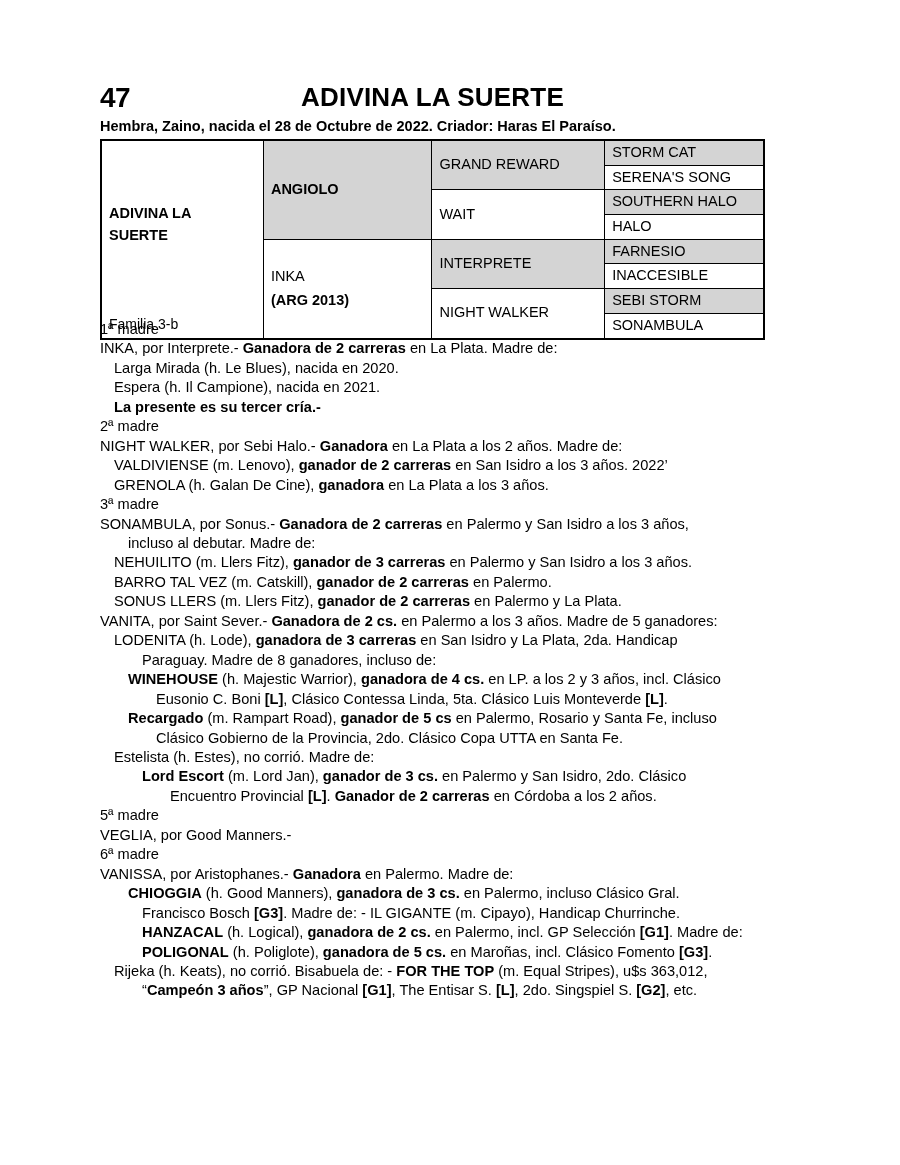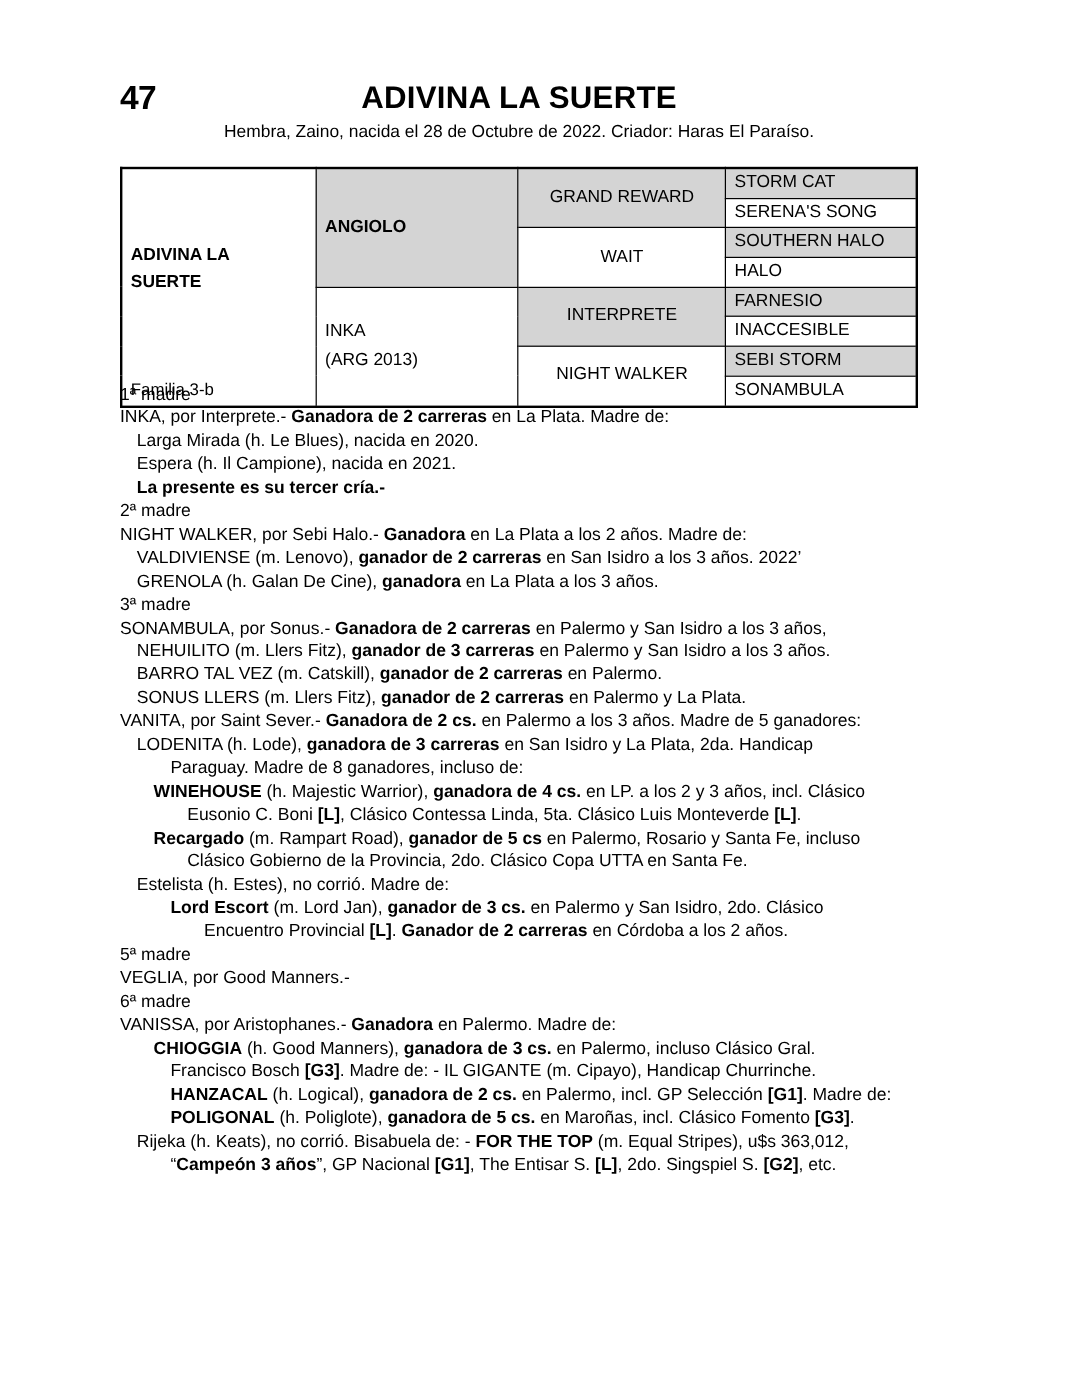--- a/index.html
+++ b/index.html
@@ -20,21 +20,21 @@
     position: absolute;
     left: 0; top: 0;
     width: 900px;
     height: 1165px;
   }
 
   
   .header {
     position: absolute;
     left: 100px;
-    top: 68px;
+    top: 84px;
     width: 665px;
     height: 52px;
   }
   .hip-number {
     position: absolute;
     left: 0;
     top: 0;
     font-size: 28px;
     font-weight: bold;
     letter-spacing: -0.5px;
@@ -49,23 +49,23 @@
     font-size: 26px;
     font-weight: bold;
     letter-spacing: 0.2px;
     line-height: 1.05;
   }
   .subtitle {
     position: absolute;
     left: 0;
     top: 34px;
     width: 665px;
-    text-align: center;
+    text-align: left;
     font-size: 14.5px;
-    font-weight: normal;
+    font-weight: bold;
     line-height: 1.2;
   }
 
   
   .ped-wrap {
     position: absolute;
     left: 100px;
     top: 139px;
     width: 665px;
   }
@@ -106,24 +106,24 @@
     width: 140px;
   }
   .self-family {
     position: absolute;
     left: 7px;
     bottom: 4px;
     font-size: 14px;
     font-weight: normal;
   }
   .gen1-cell { height: 84px; }
-  .gen2-cell { height: 42px; text-align: center; }
+  .gen2-cell { height: 42px; }
   .gen3-cell { height: 21px; }
   .sire-sub {
-    font-weight: normal;
+    font-weight: bold;
     display: block;
     margin-top: 6px;
   }
 
   
   .body-text {
     position: absolute;
     left: 100px;
     top: 320px;
     width: 690px;
@@ -210,20 +210,21 @@
       </div>
       <div class="gen-block">
         <div class="line gen-head i0">2ª madre</div>
         <div class="line i0">NIGHT WALKER, por Sebi Halo.- <b>Ganadora</b> en La Plata a los 2 años. Madre de:</div>
         <div class="line i1">VALDIVIENSE (m. Lenovo), <b>ganador de 2 carreras</b> en San Isidro a los 3 años. 2022’</div>
         <div class="line i1">GRENOLA (h. Galan De Cine), <b>ganadora</b> en La Plata a los 3 años.</div>
       </div>
       <div class="gen-block">
         <div class="line gen-head i0">3ª madre</div>
         <div class="line i0">SONAMBULA, por Sonus.- <b>Ganadora de 2 carreras</b> en Palermo y San Isidro a los 3 años,</div>
+        <div class="line i2">incluso al debutar. Madre de:</div>
         <div class="line i1">NEHUILITO (m. Llers Fitz), <b>ganador de 3 carreras</b> en Palermo y San Isidro a los 3 años.</div>
         <div class="line i1">BARRO TAL VEZ (m. Catskill), <b>ganador de 2 carreras</b> en Palermo.</div>
         <div class="line i1">SONUS LLERS (m. Llers Fitz), <b>ganador de 2 carreras</b> en Palermo y La Plata.</div>
       </div>
       <div class="gen-block">
         <div class="line i0">VANITA, por Saint Sever.- <b>Ganadora de 2 cs.</b> en Palermo a los 3 años. Madre de 5 ganadores:</div>
         <div class="line i1">LODENITA (h. Lode), <b>ganadora de 3 carreras</b> en San Isidro y La Plata, 2da. Handicap</div>
         <div class="line i3">Paraguay. Madre de 8 ganadores, incluso de:</div>
         <div class="line i2"><b>WINEHOUSE</b> (h. Majestic Warrior), <b>ganadora de 4 cs.</b> en LP. a los 2 y 3 años, incl. Clásico</div>
         <div class="line i4">Eusonio C. Boni <b>[L]</b>, Clásico Contessa Linda, 5ta. Clásico Luis Monteverde <b>[L]</b>.</div>

